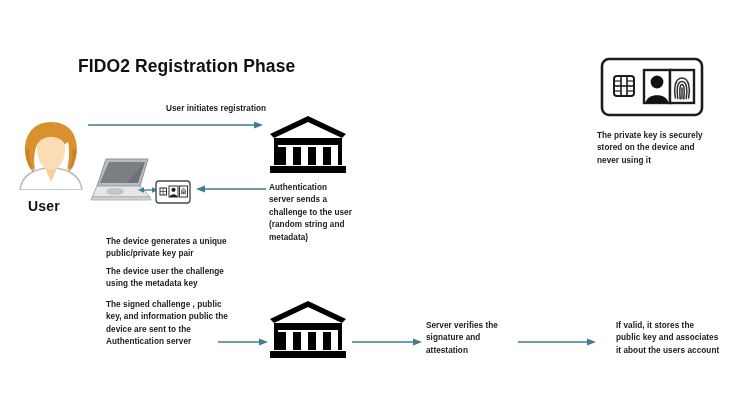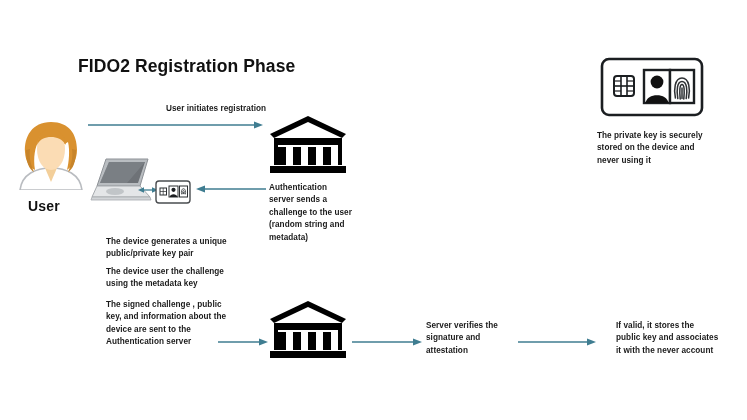--- a/index.html
+++ b/index.html
@@ -209,21 +209,21 @@
     <span class="note-line">public/private key pair</span>
   </div>
 
   <div class="abs note" id="note-sign">
     <span class="note-line">The device user the challenge</span>
     <span class="note-line">using the metadata key</span>
   </div>
 
   <div class="abs note" id="note-signed-sent">
     <span class="note-line">The signed challenge , public</span>
-    <span class="note-line">key, and information about the</span>
+    <span class="note-line">key, and information public the</span>
     <span class="note-line">device are sent to the</span>
     <span class="note-line">Authentication server</span>
   </div>
 
   <div class="abs arrow" id="arrow-signed-to-bank">
     <svg width="50" height="10" viewBox="0 0 50 10">
       <line x1="0" y1="5" x2="43" y2="5" stroke="#3f7d91" stroke-width="1.3"></line>
       <path d="M50 5 L41 1.6 L41 8.4 Z" fill="#3f7d91"></path>
     </svg>
   </div>
@@ -258,21 +258,21 @@
   <div class="abs arrow" id="arrow-verify-to-store">
     <svg width="78" height="10" viewBox="0 0 78 10">
       <line x1="0" y1="5" x2="70" y2="5" stroke="#3f7d91" stroke-width="1.3"></line>
       <path d="M78 5 L69 1.6 L69 8.4 Z" fill="#3f7d91"></path>
     </svg>
   </div>
 
   <div class="abs note" id="note-ifvalid">
     <span class="note-line">If valid, it stores the</span>
     <span class="note-line">public key and associates</span>
-    <span class="note-line">it with the never account</span>
+    <span class="note-line">it about the users account</span>
   </div>
 
   <div class="abs bigcard-wrap">
     <svg width="104" height="60" viewBox="0 0 104 60">
       <rect x="2" y="2" width="100" height="56" rx="7" ry="7" fill="#ffffff" stroke="#1b1e21" stroke-width="2.6"></rect>
 
       <g>
         <rect x="14" y="19" width="20" height="20" rx="3" ry="3" fill="none" stroke="#1b1e21" stroke-width="2"></rect>
         <line x1="14" y1="29" x2="34" y2="29" stroke="#1b1e21" stroke-width="1.6"></line>
         <line x1="21" y1="19" x2="21" y2="39" stroke="#1b1e21" stroke-width="1.6"></line>

